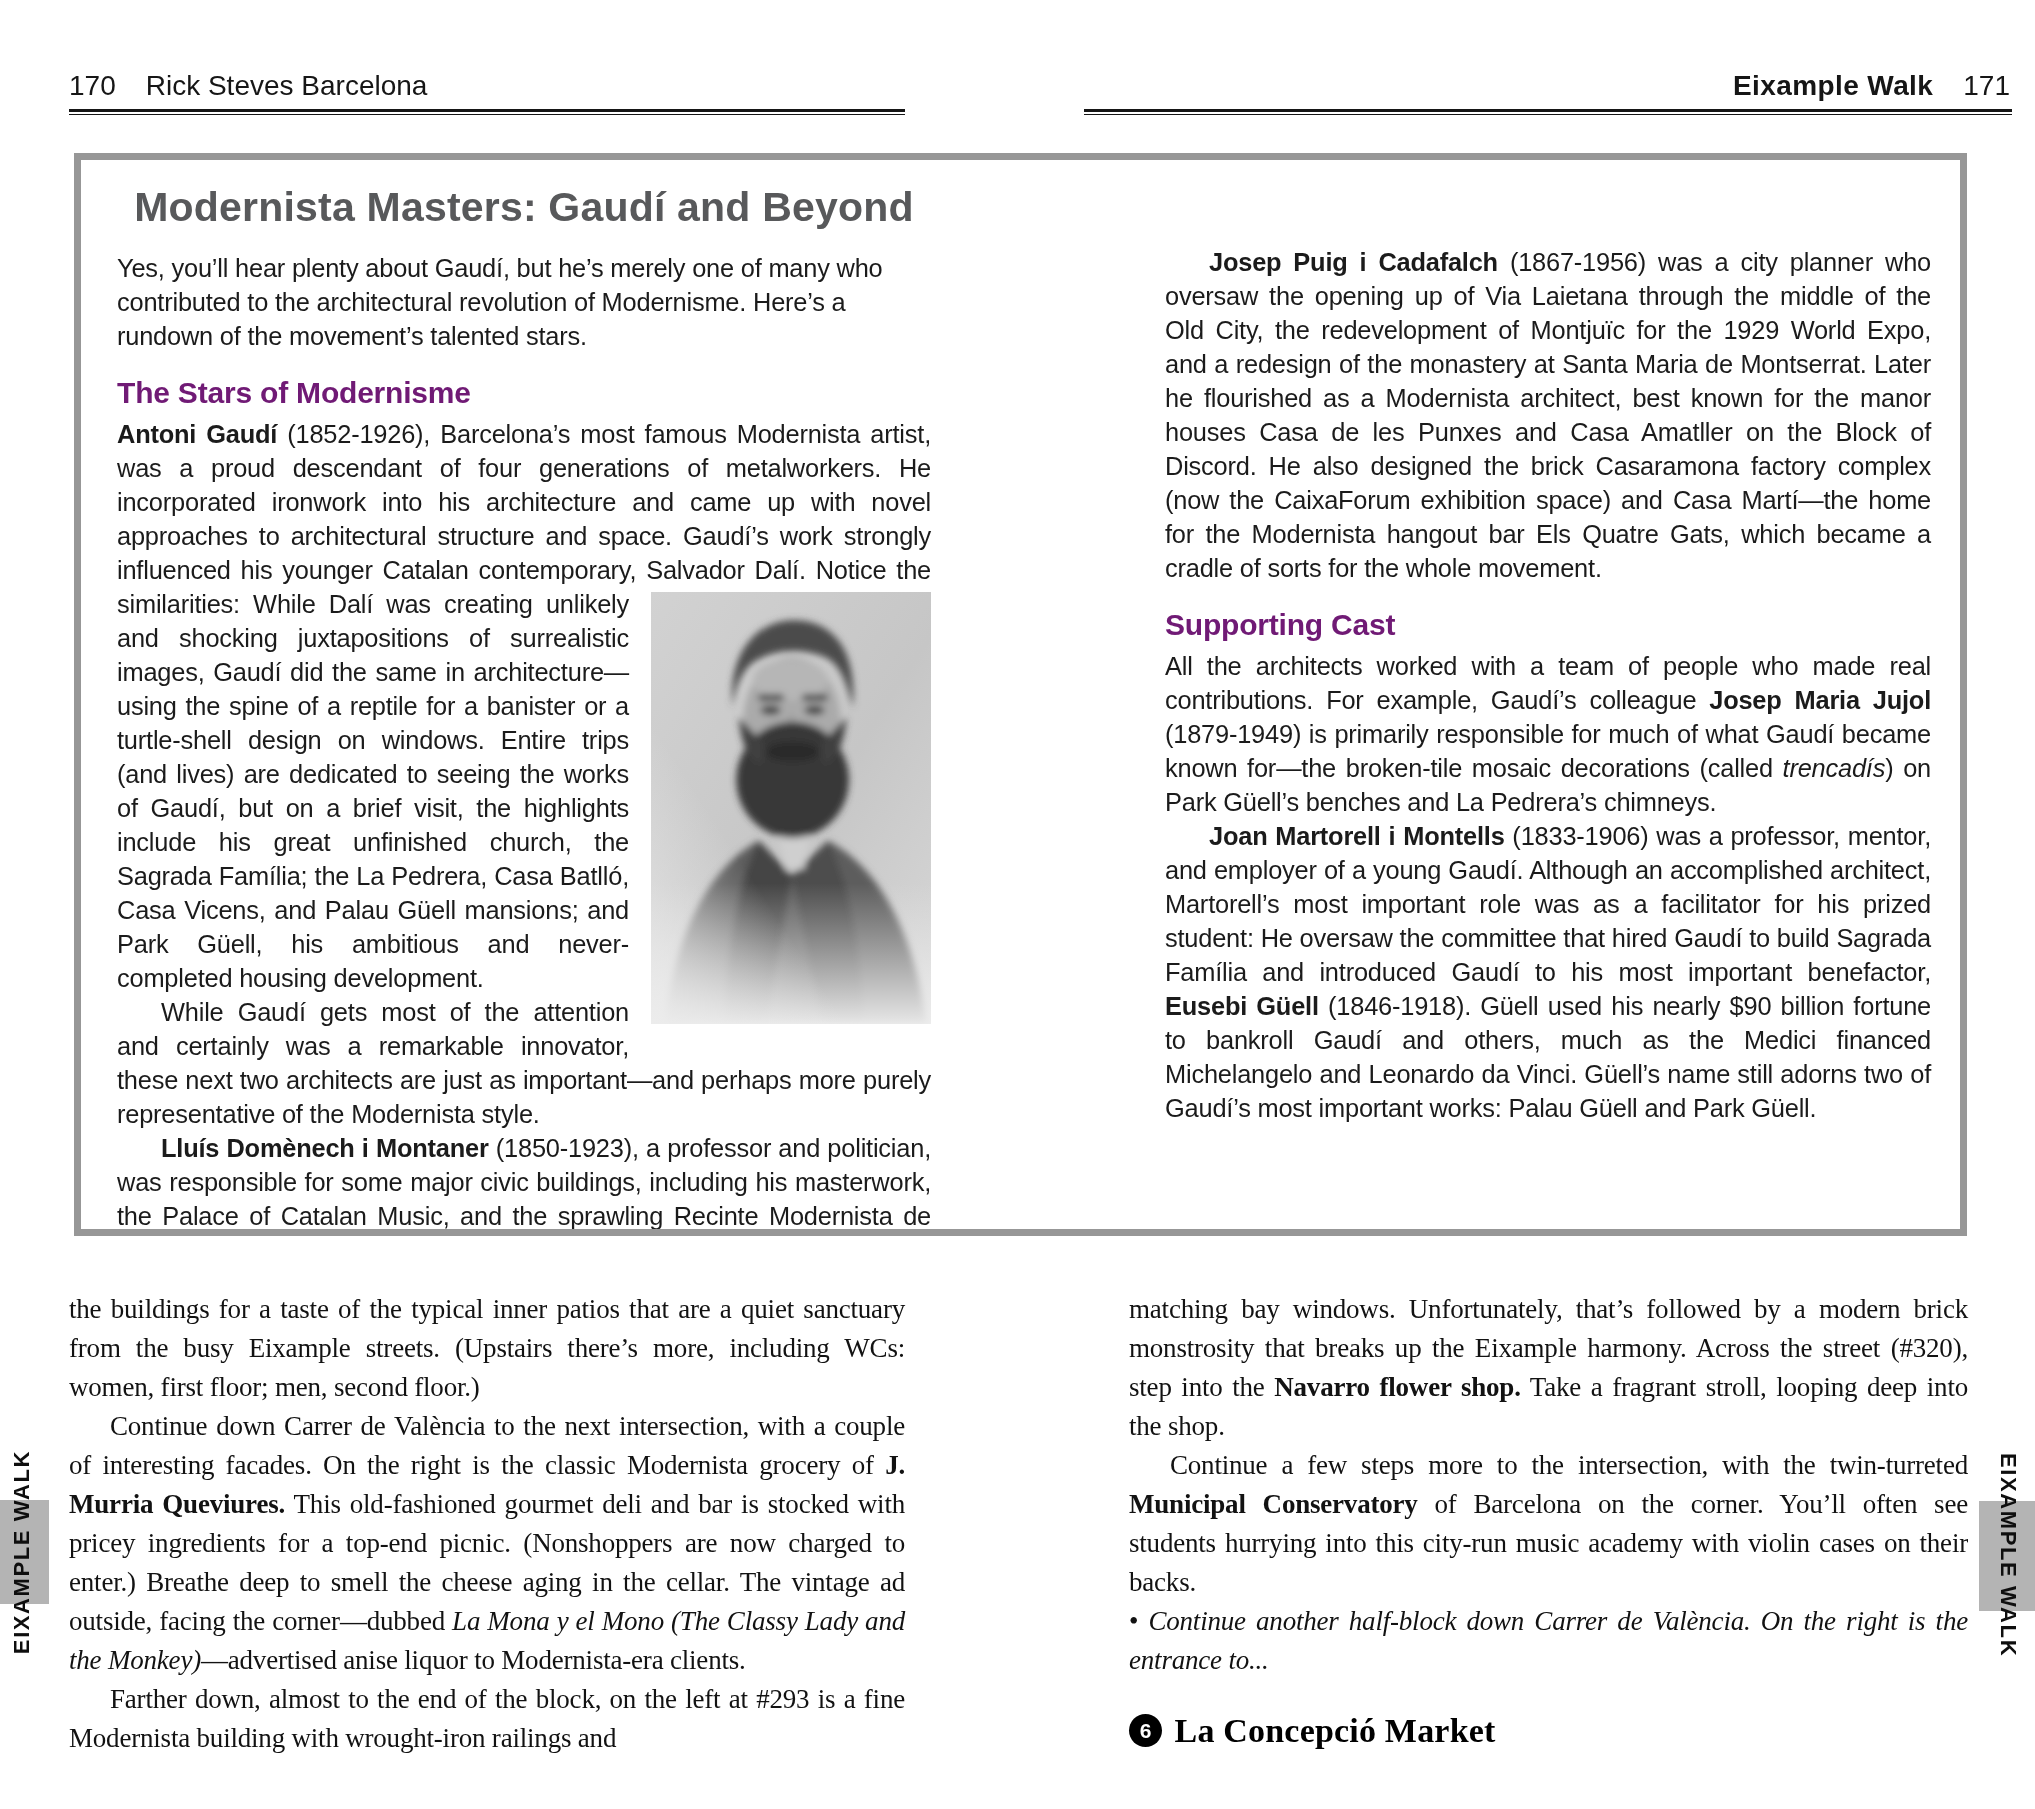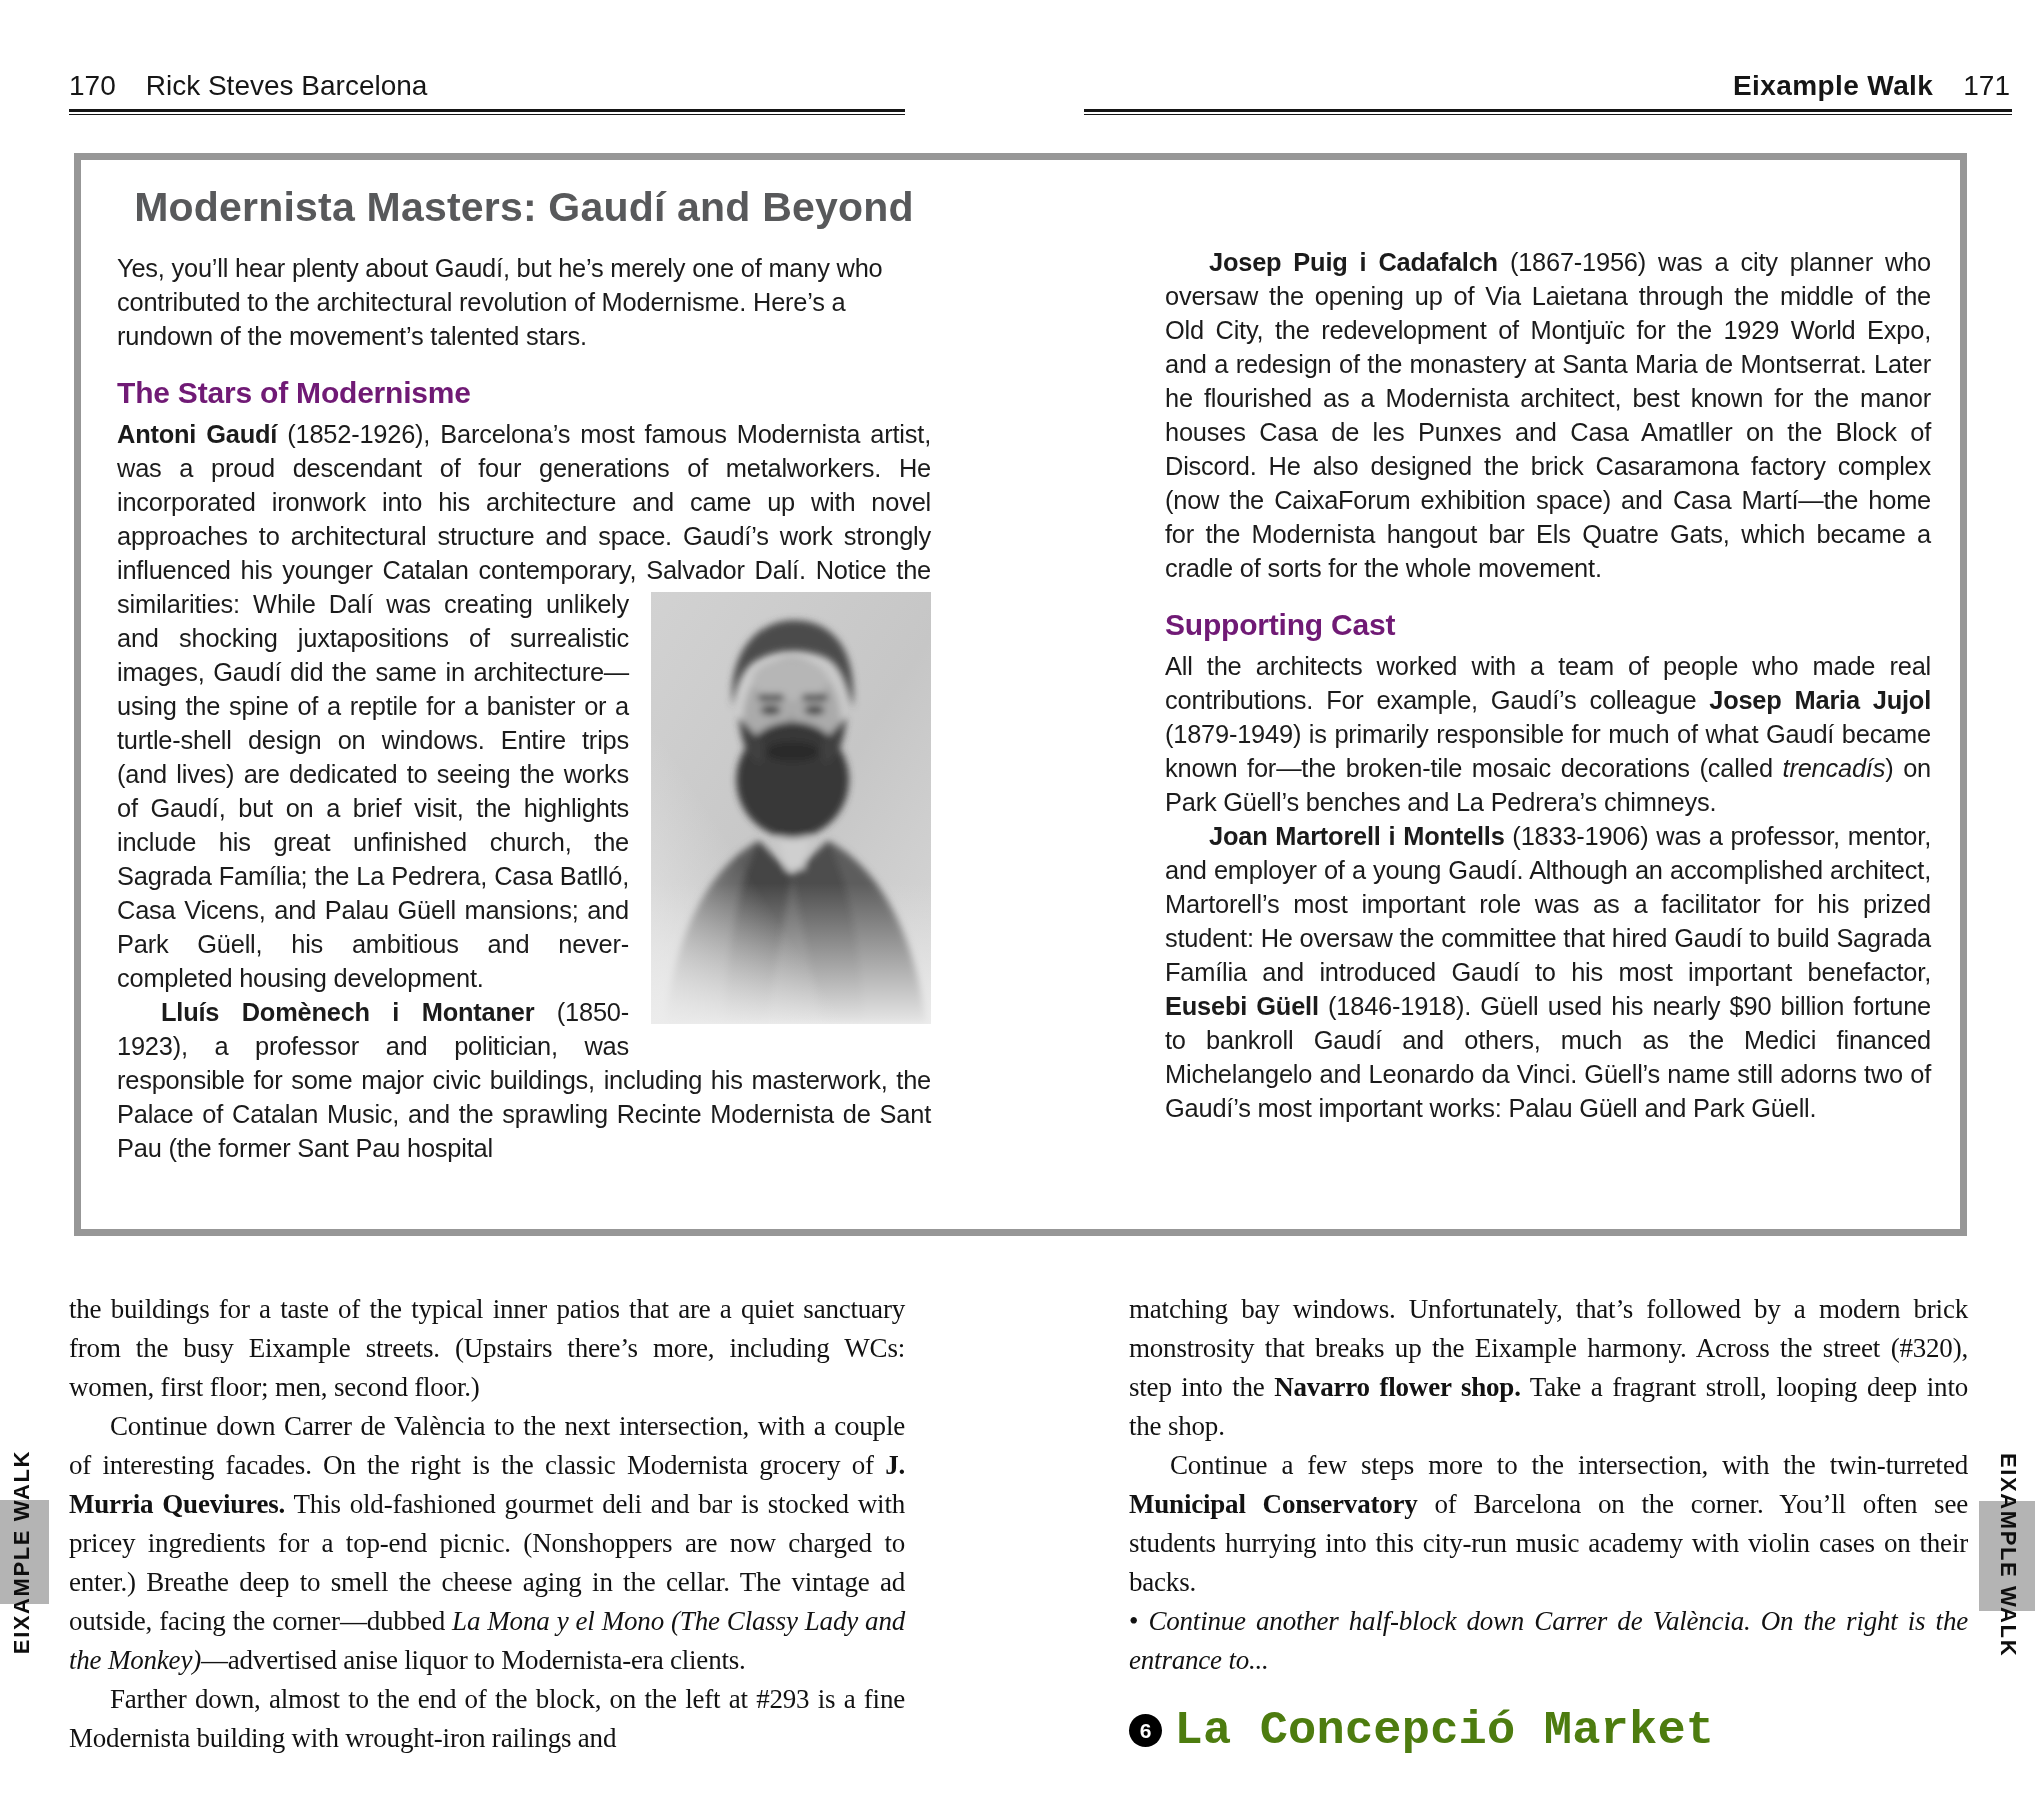--- a/index.html
+++ b/index.html
@@ -42,22 +42,22 @@
   .main-right{left:1129px;width:839px;}
   .main-col p{margin:0;text-align:justify;}
   .main-col p.indent{text-indent:41px;}
   .direction{font-style:italic;}
   .direction .bullet{font-style:normal;}
 
   .market-heading-row{display:flex;align-items:center;gap:12.5px;margin:31px 0 6.3px 0;}
   .num-badge{flex:0 0 auto;width:33px;height:33px;border-radius:50%;background:#000;color:#fff;
              font-family:"Liberation Sans",sans-serif;font-weight:700;font-size:21px;line-height:33px;
              text-align:center;letter-spacing:0;}
-  .market-heading{font-family:Liberation Mono, monospace;font-weight:700;font-size:47px;
-                  letter-spacing:0.2px;color:#4d7c0f;}
+  .market-heading{font-family:Liberation Serif, serif;font-weight:700;font-size:34px;
+                  letter-spacing:0.2px;color:#000000;}
 
   
   .tab-bg{position:absolute;background:#b4b4b4;}
   .tab-bg-left{left:0;top:1500px;width:49px;height:104px;}
   .tab-bg-right{right:0;top:1501px;width:56px;height:110px;}
   .tab-text{position:absolute;font-family:"Liberation Sans",sans-serif;font-weight:700;font-size:22px;
             letter-spacing:1.6px;color:#0e0e0e;white-space:nowrap;writing-mode:vertical-rl;}
   .tab-text-left{left:9.4px;top:1450px;transform:rotate(180deg);}
   .tab-text-right{left:1995px;top:1453px;}
 </style>
@@ -118,20 +118,21 @@
           <path d="M179,152 L173,194 L189,196 Z" fill="#8f8f8f"></path>
           <ellipse cx="181" cy="240" rx="72" ry="74" fill="#383838"></ellipse>
           <path d="M112,160 C116,196 124,214 140,220 L150,200 Z" fill="#3f3f3f"></path>
           <path d="M250,160 C246,196 238,214 222,220 L212,200 Z" fill="#3f3f3f"></path>
           <ellipse cx="181" cy="204" rx="36" ry="13" fill="#2c2c2c"></ellipse>
         </g>
         <rect y="372" width="358" height="180" fill="url(#fadeb)"></rect>
         <rect width="358" height="552" fill="url(#fadel)"></rect>
       </svg>
           </span><span> unlikely and shocking juxtapositions of surrealistic images, Gaudí did the same in architecture—using the spine of a reptile for a banister or a turtle-shell design on windows. Entire trips (and lives) are dedicated to seeing the works of Gaudí, but on a brief visit, the highlights include his great unfinished church, the Sagrada Família; the La Pedrera, Casa Batlló, Casa Vicens, and Palau Güell mansions; and Park Güell, his ambitious and never-completed housing development.</span></p>
+      <p class="bp indent">While Gaudí gets most of the attention and certainly was a remarkable innovator, these next two architects are just as important—and perhaps more purely representative of the Modernista style.</p>
       <p class="bp indent"><b>Lluís Domènech i Montaner</b><span> (1850-1923), a professor and politician, was responsible for some major civic buildings, including his masterwork, the Palace of Catalan Music, and the sprawling Recinte Modernista de Sant Pau (the former Sant Pau hospital</span></p>
     </div>
 
     <div class="box-col box-col-right">
       <p class="bp indent"><b>Josep Puig i Cadafalch</b><span> (1867-1956) was a city planner who oversaw the opening up of Via Laietana through the middle of the Old City, the redevelopment of Montjuïc for the 1929 World Expo, and a redesign of the monastery at Santa Maria de Montserrat. Later he flourished as a Modernista architect, best known for the manor houses Casa de les Punxes and Casa Amatller on the Block of Discord. He also designed the brick Casaramona factory complex (now the CaixaForum exhibition space) and Casa Martí—the home for the Modernista hangout bar Els Quatre Gats, which became a cradle of sorts for the whole movement.</span></p>
       <h3 class="box-h3">Supporting Cast</h3>
       <p class="bp"><span>All the architects worked with a team of people who made real contributions. For example, Gaudí’s colleague </span><b>Josep Maria Jujol</b><span> (1879-1949) is primarily responsible for much of what Gaudí became known for—the broken-tile mosaic decorations (called </span><i>trencadís</i><span>) on Park Güell’s benches and La Pedrera’s chimneys.</span></p>
       <p class="bp indent"><b>Joan Martorell i Montells</b><span> (1833-1906) was a professor, mentor, and employer of a young Gaudí. Although an accomplished architect, Martorell’s most important role was as a facilitator for his prized student: He oversaw the committee that hired Gaudí to build Sagrada Família and introduced Gaudí to his most important benefactor, </span><b>Eusebi Güell</b><span> (1846-1918). Güell used his nearly $90 billion fortune to bankroll Gaudí and others, much as the Medici financed Michelangelo and Leonardo da Vinci. Güell’s name still adorns two of Gaudí’s most important works: Palau Güell and Park Güell.</span></p>
     </div>
   </section>

